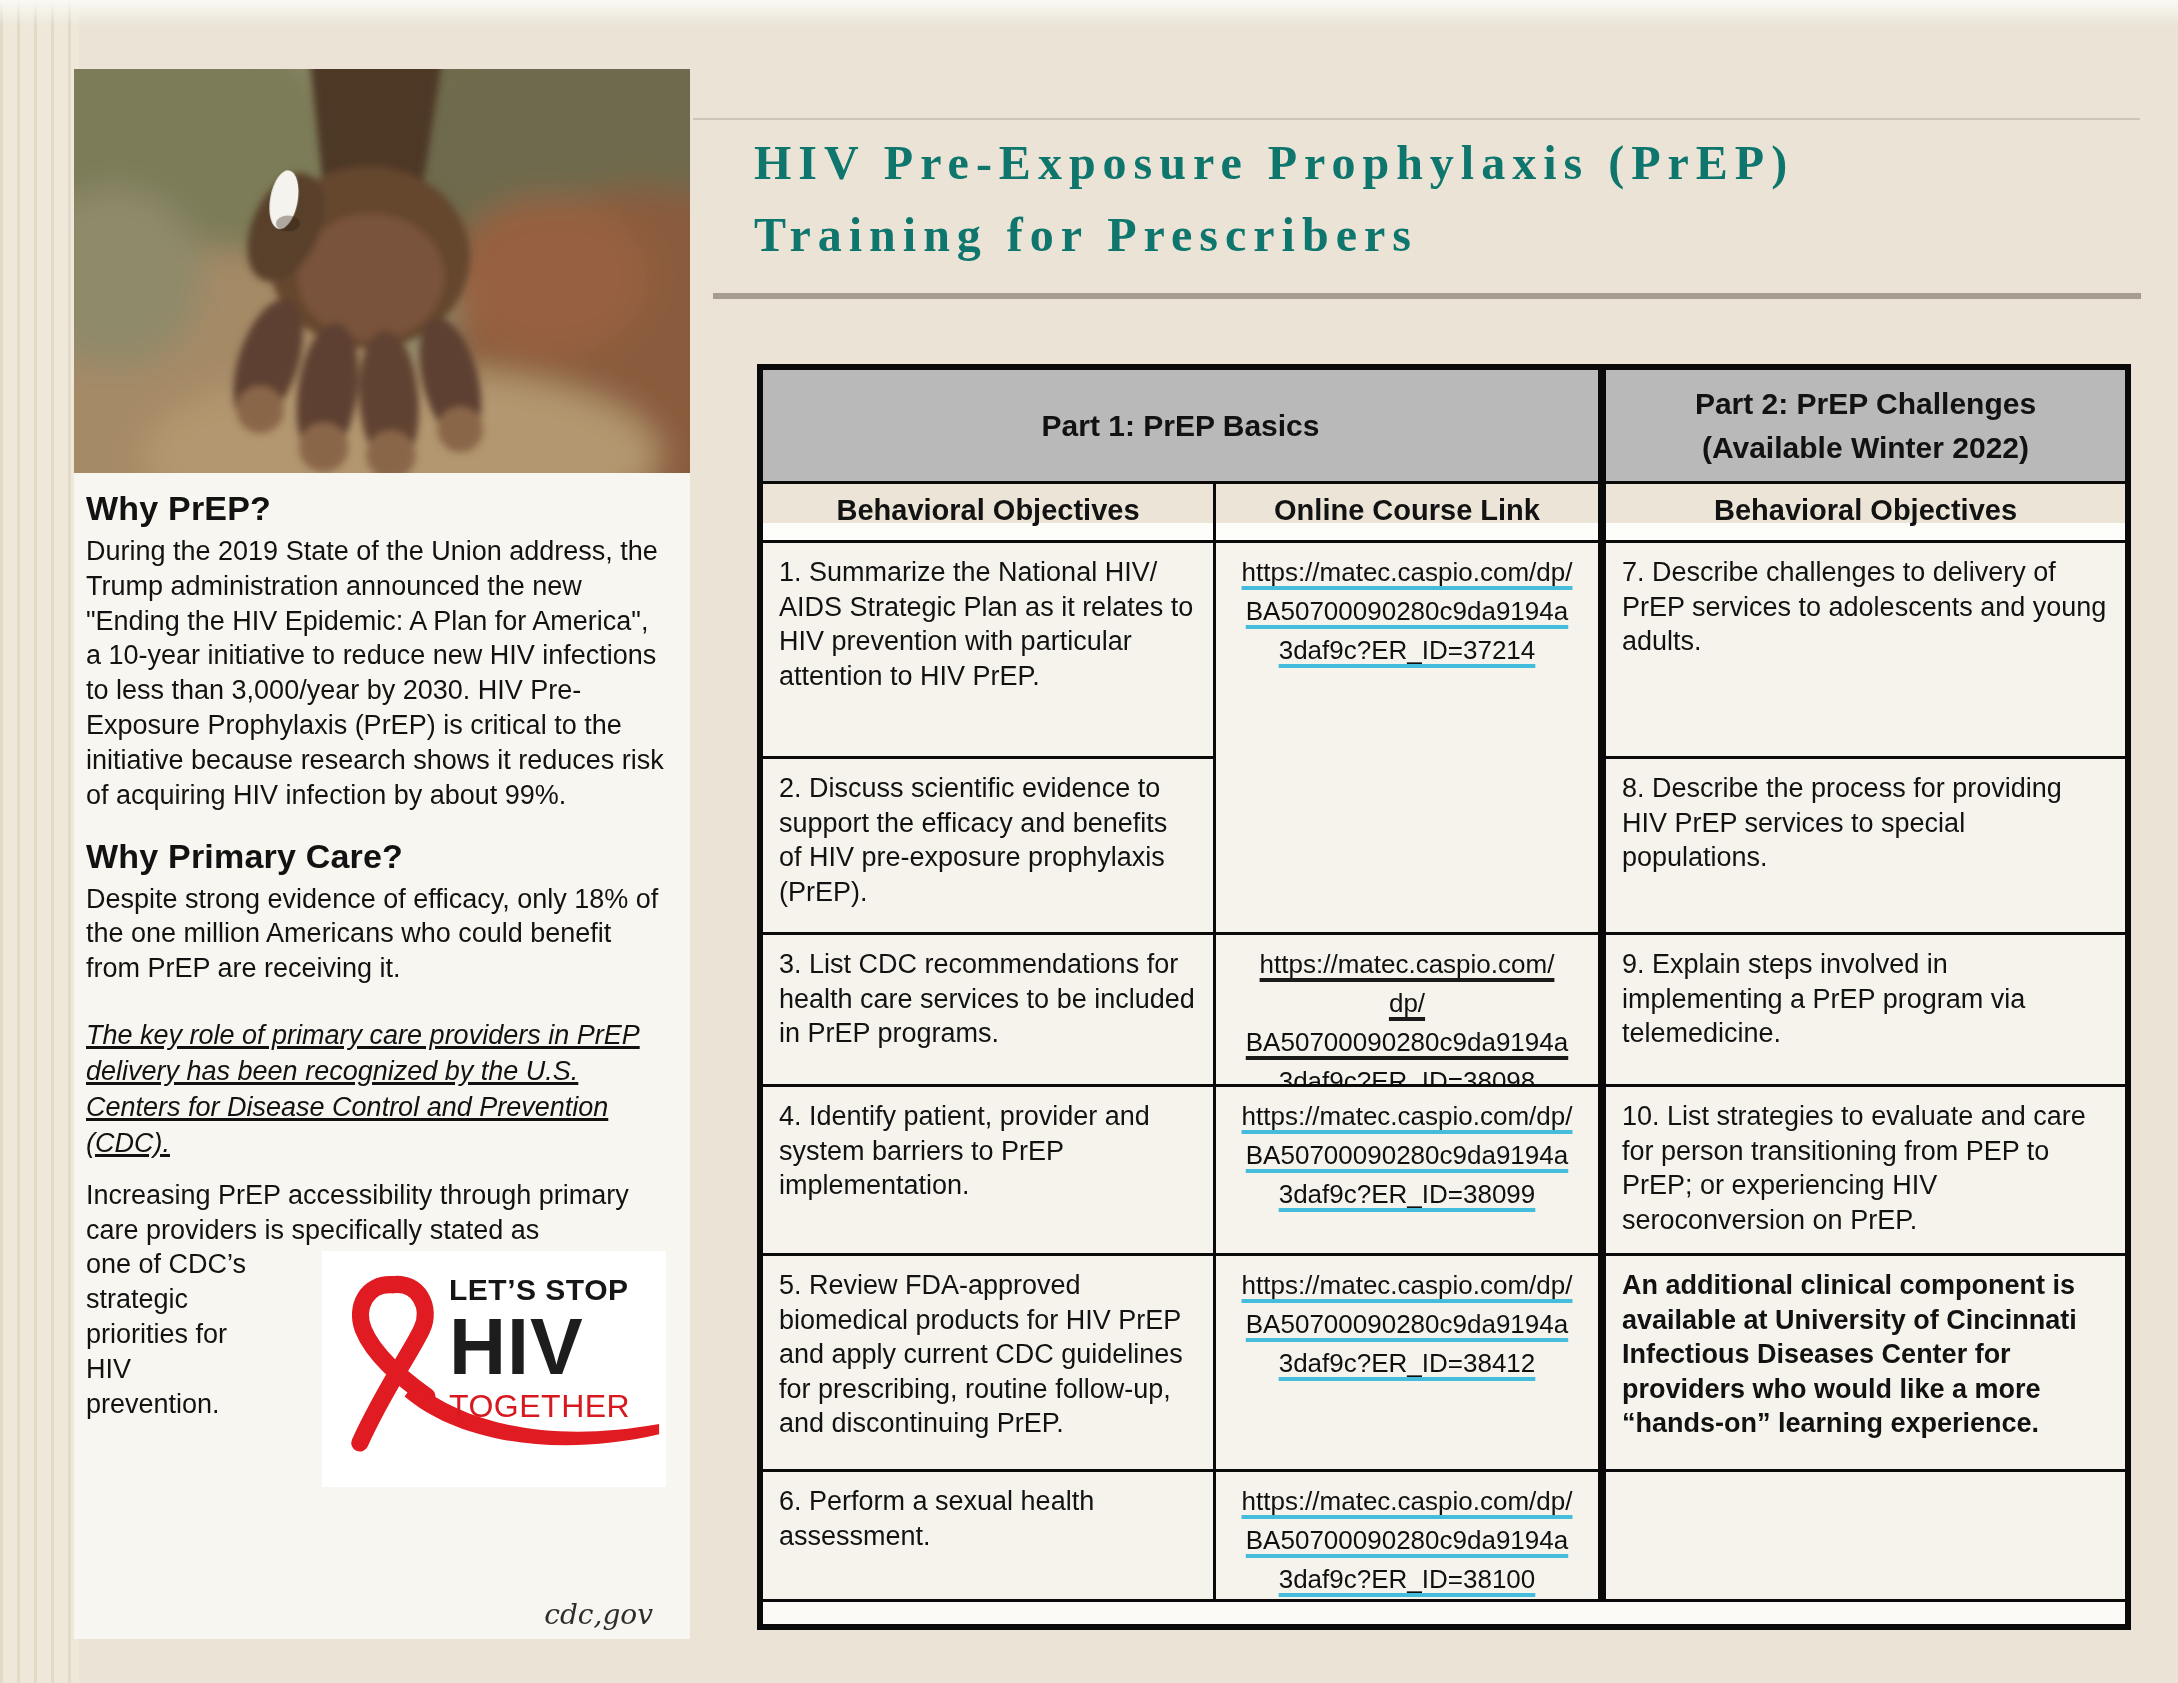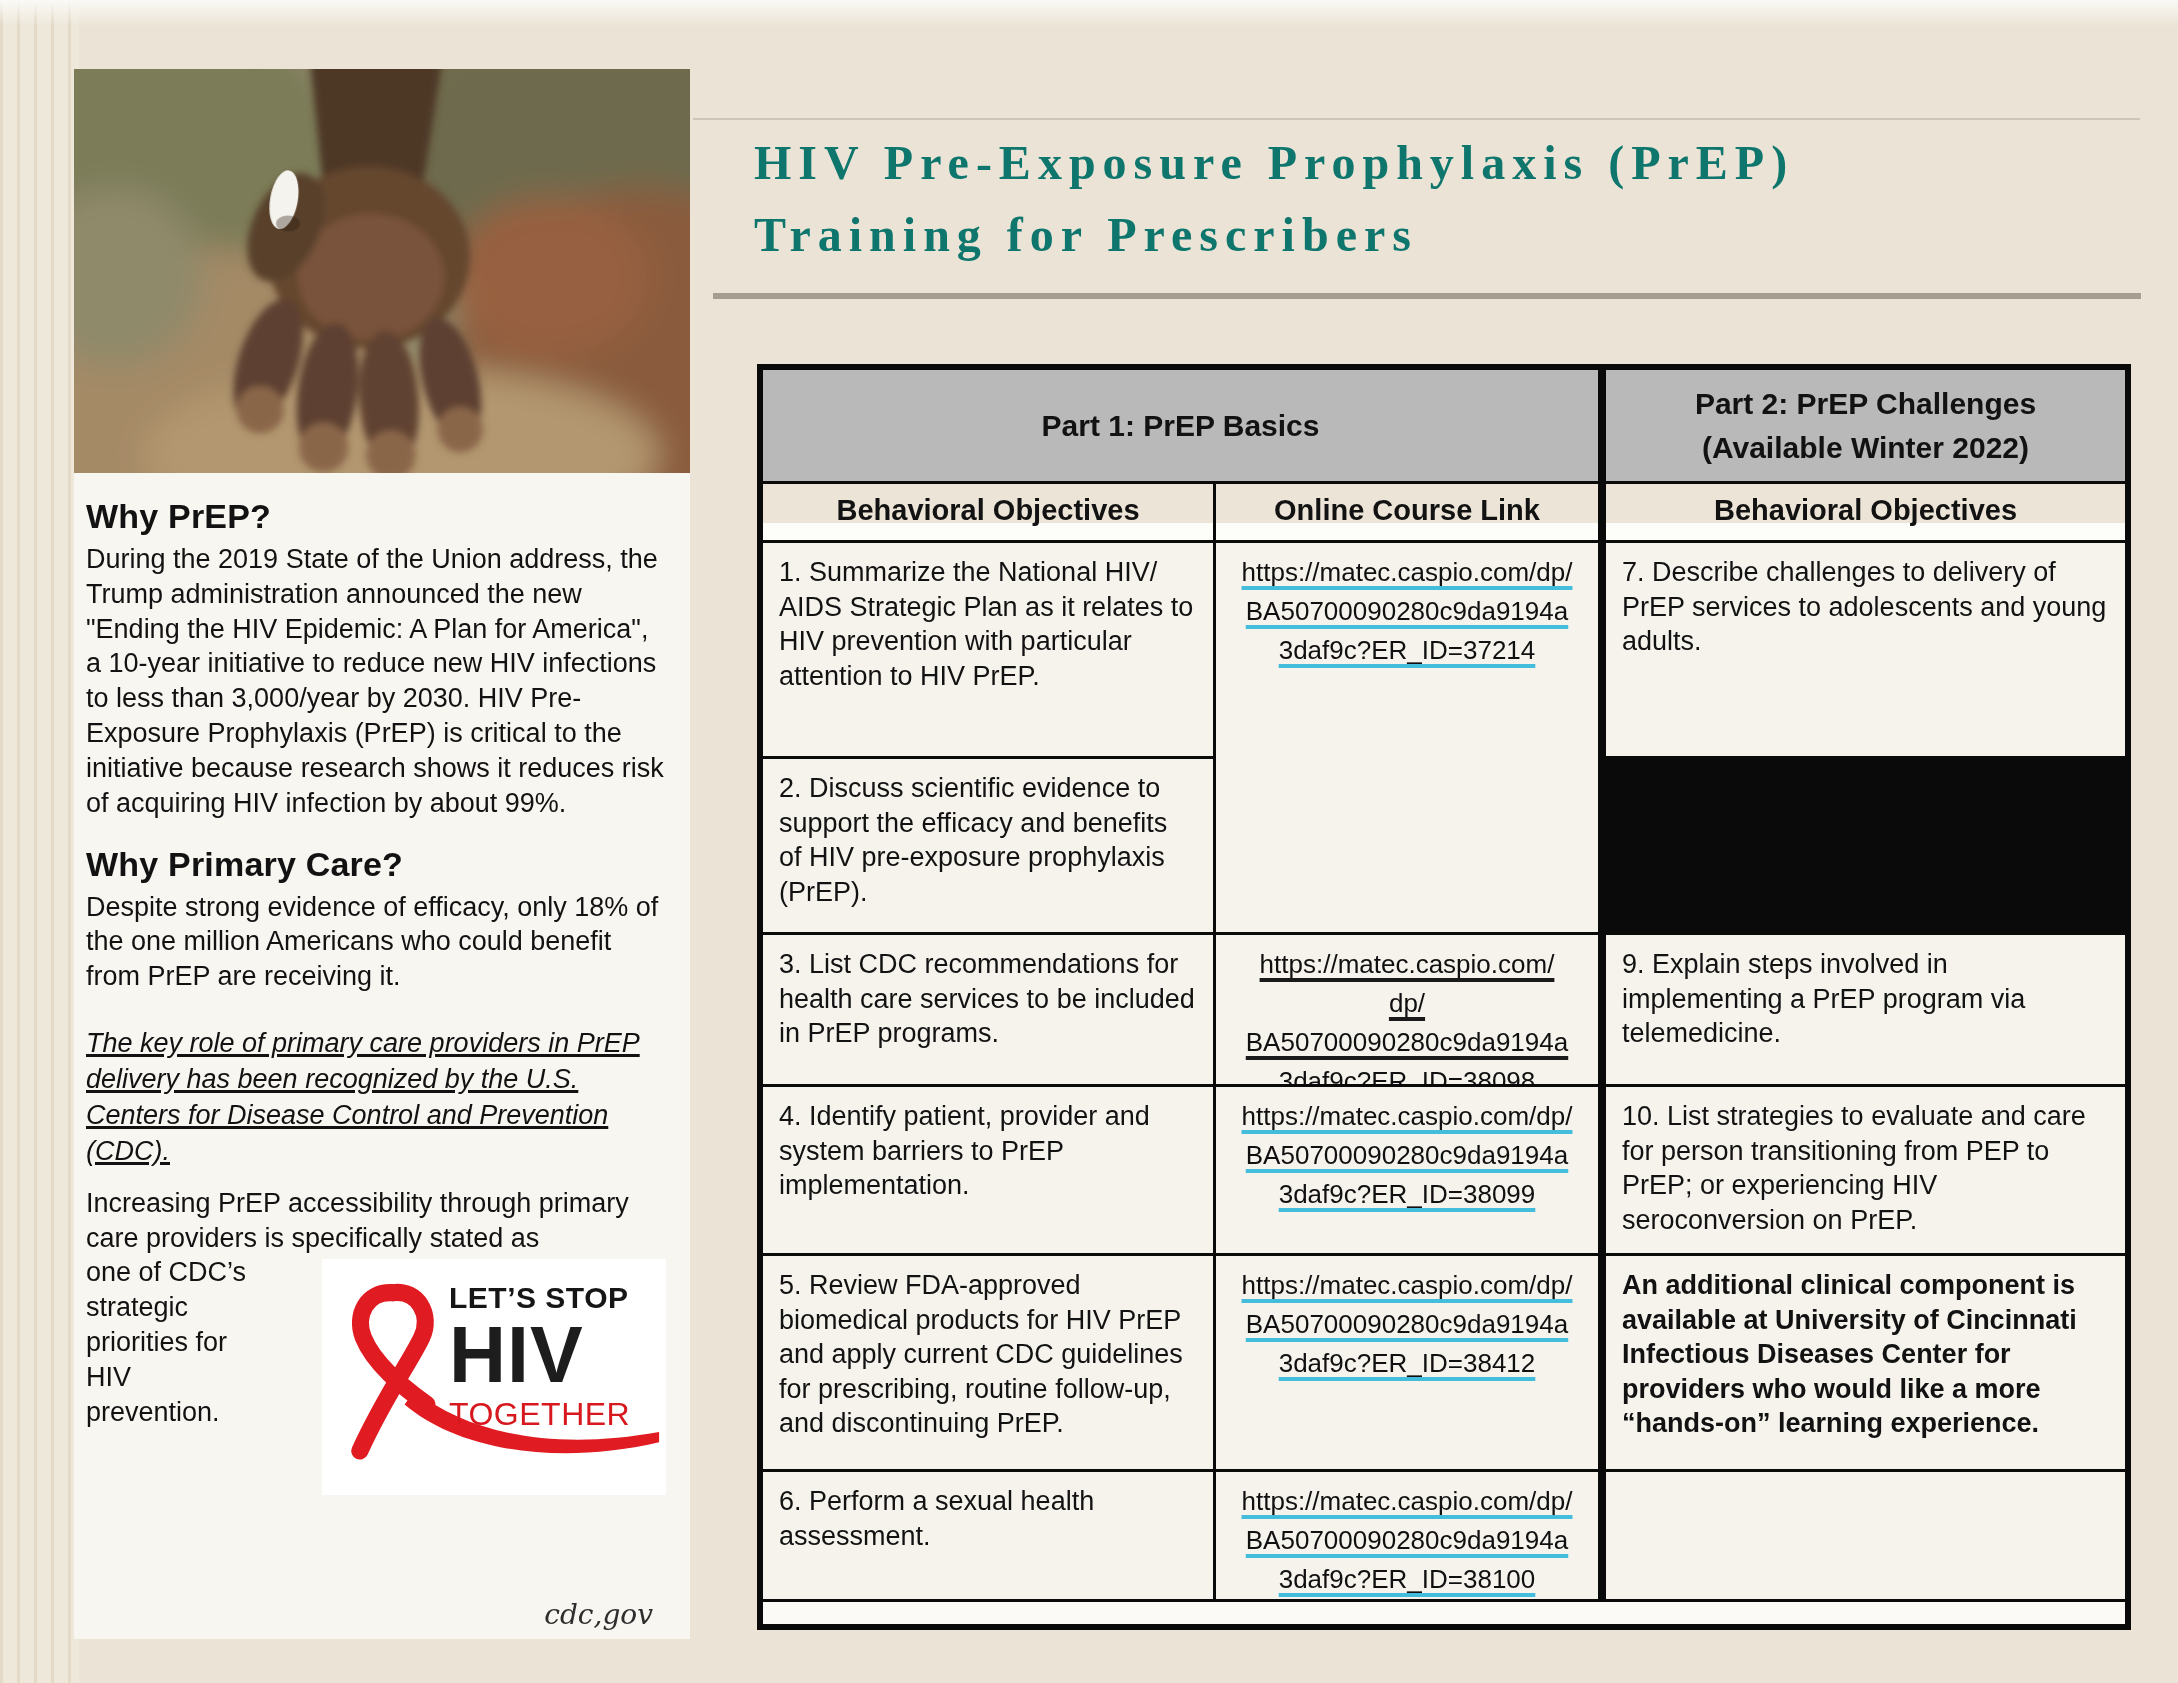--- a/index.html
+++ b/index.html
@@ -23,21 +23,21 @@
   .sidebar{position:absolute;left:74px;top:69px;width:616px;}
   .photo{position:relative;width:616px;height:404px;overflow:hidden;background:#857f62;}
   .photo svg{display:block;width:100%;height:100%;}
   .card{
     position:relative;box-sizing:border-box;
     width:616px;height:1166px;
     background:#f8f6f0;
     padding:10px 24px 0 12px;
   }
   .card h2{font-size:34px;margin:24px 0 6px 0;letter-spacing:0.2px;}
-  .card h2.first{margin-top:14px;}
+  .card h2.first{margin-top:6px;}
   .card .para{font-size:27px;line-height:1.29;}
   .keyrole{
     margin-top:32px;font-size:27px;line-height:1.33;
     font-weight:normal;font-style:italic;
     text-decoration:underline;text-decoration-thickness:2.5px;
   }
   .increasing{margin-top:16px;font-size:27px;line-height:1.29;}
   .wrap-text{white-space:pre-line;}
   .logo-box{
     float:right;position:relative;
@@ -219,20 +219,21 @@
 
   <div class="cell o1">1. Summarize the National HIV/ AIDS Strategic Plan as it relates to HIV prevention with particular attention to HIV PrEP.</div>
   <div class="cell linkcell lA">
     <a href="#" class="course-link" style="text-decoration-color: rgb(68, 188, 220);">https://matec.caspio.com/dp/
 BA50700090280c9da9194a
 3daf9c?ER_ID=37214</a>
   </div>
   <div class="cell o7 thickL">7. Describe challenges to delivery of PrEP services to adolescents and young adults.</div>
 
   <div class="cell o2">2. Discuss scientific evidence to support the efficacy and benefits of HIV pre-exposure prophylaxis (PrEP).</div>
+  <div class="cell o8 thickL">8. Describe the process for providing HIV PrEP services to special populations.</div>
 
   <div class="cell o3">3. List CDC recommendations for health care services to be included in PrEP programs.</div>
   <div class="cell linkcell lB">
     <a href="#" class="course-link" style="text-decoration-color: rgb(26, 26, 26);">https://matec.caspio.com/
 dp/
 BA50700090280c9da9194a
 3daf9c?ER_ID=38098</a>
   </div>
   <div class="cell o9 thickL">9. Explain steps involved in implementing a PrEP program via telemedicine.</div>
 

